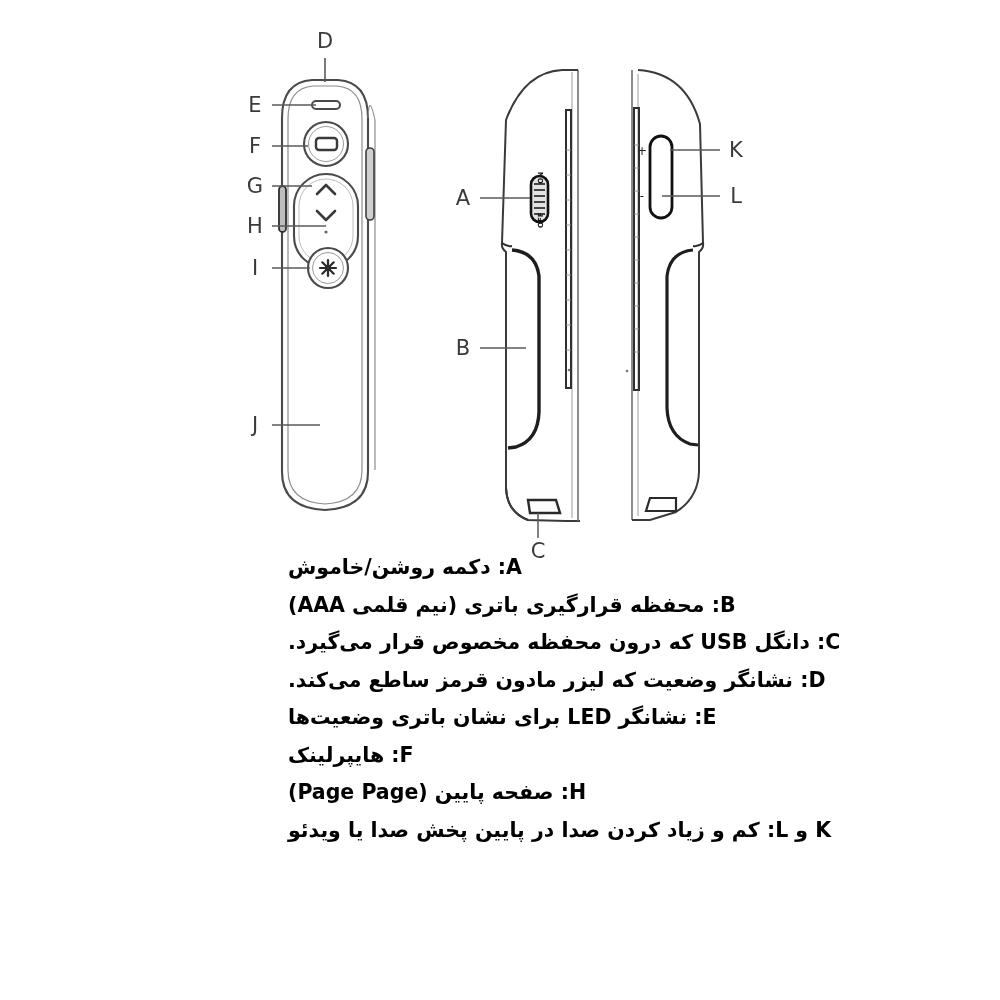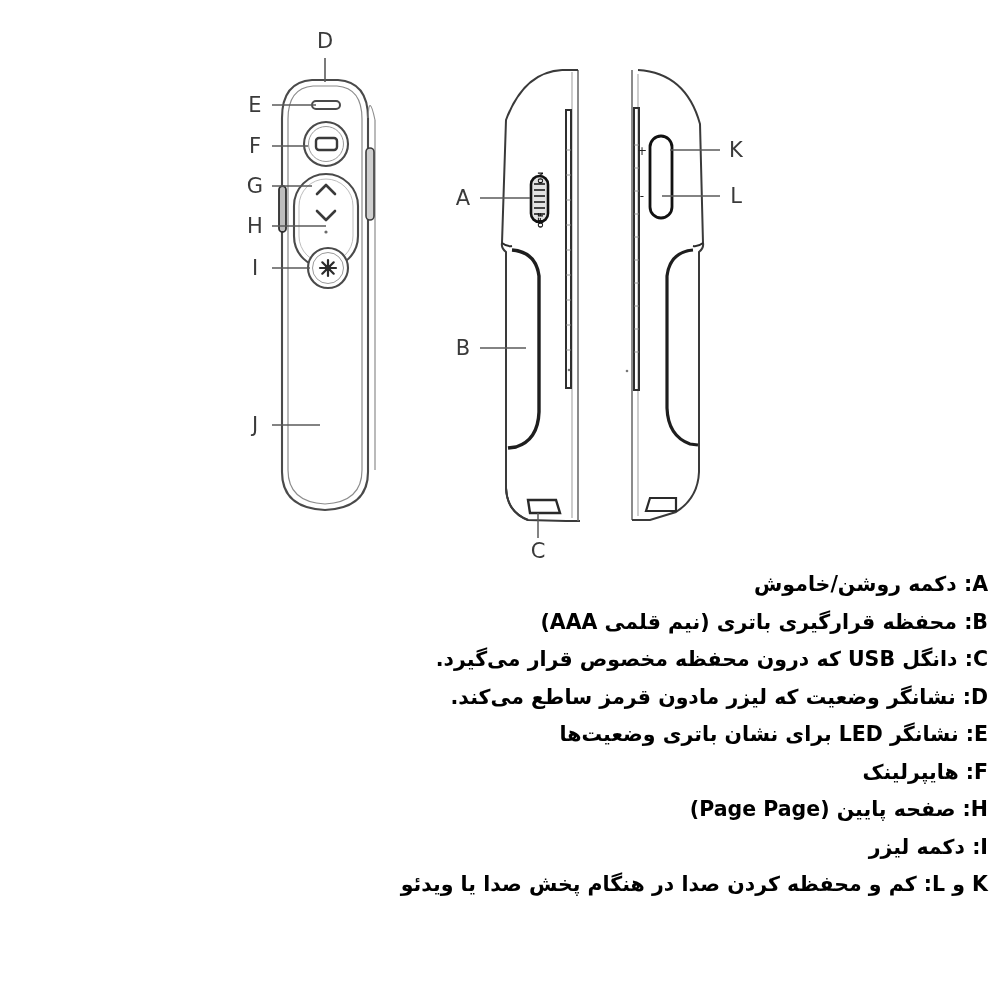--- a/index.html
+++ b/index.html
@@ -24,23 +24,23 @@
   #diagram-layer {
     position: absolute;
     left: 0;
     top: 0;
     width: 1000px;
     height: 1000px;
   }
   #legend {
     position: absolute;
     right: 12px;
-    top: 566px;
+    top: 549px;
     width: 700px;
-    text-align: right;
+    text-align: left;
     direction: rtl;
   }
   .legend-line {
     font-family: "DejaVu Sans", "Liberation Sans", sans-serif;
     font-weight: bold;
     font-size: 20.5px;
     line-height: 37.5px;
     color: #000000;
     white-space: nowrap;
     letter-spacing: 0px;
@@ -218,17 +218,16 @@
   </svg>
 
   <div id="legend">
     <div class="legend-line">A: دکمه روشن/خاموش</div>
     <div class="legend-line">B: محفظه قرارگیری باتری (نیم قلمی AAA)</div>
     <div class="legend-line">C: دانگل USB که درون محفظه مخصوص قرار می‌گیرد.</div>
     <div class="legend-line">D: نشانگر وضعیت که لیزر مادون قرمز ساطع می‌کند.</div>
     <div class="legend-line">E: نشانگر LED برای نشان باتری وضعیت‌ها</div>
     <div class="legend-line">F: هایپرلینک</div>
     <div class="legend-line">H: صفحه پایین (Page Page)</div>
-    <div class="legend-line">I: دکمه لیزر</div>
-    <div class="legend-line">K و L: کم و محفظه کردن صدا در هنگام پخش صدا یا ویدئو</div>
+    <div class="legend-line">K و L: کم و زیاد کردن صدا در پایین پخش صدا یا ویدئو</div>
   </div>
 
 </div>
 
 </body></html>

